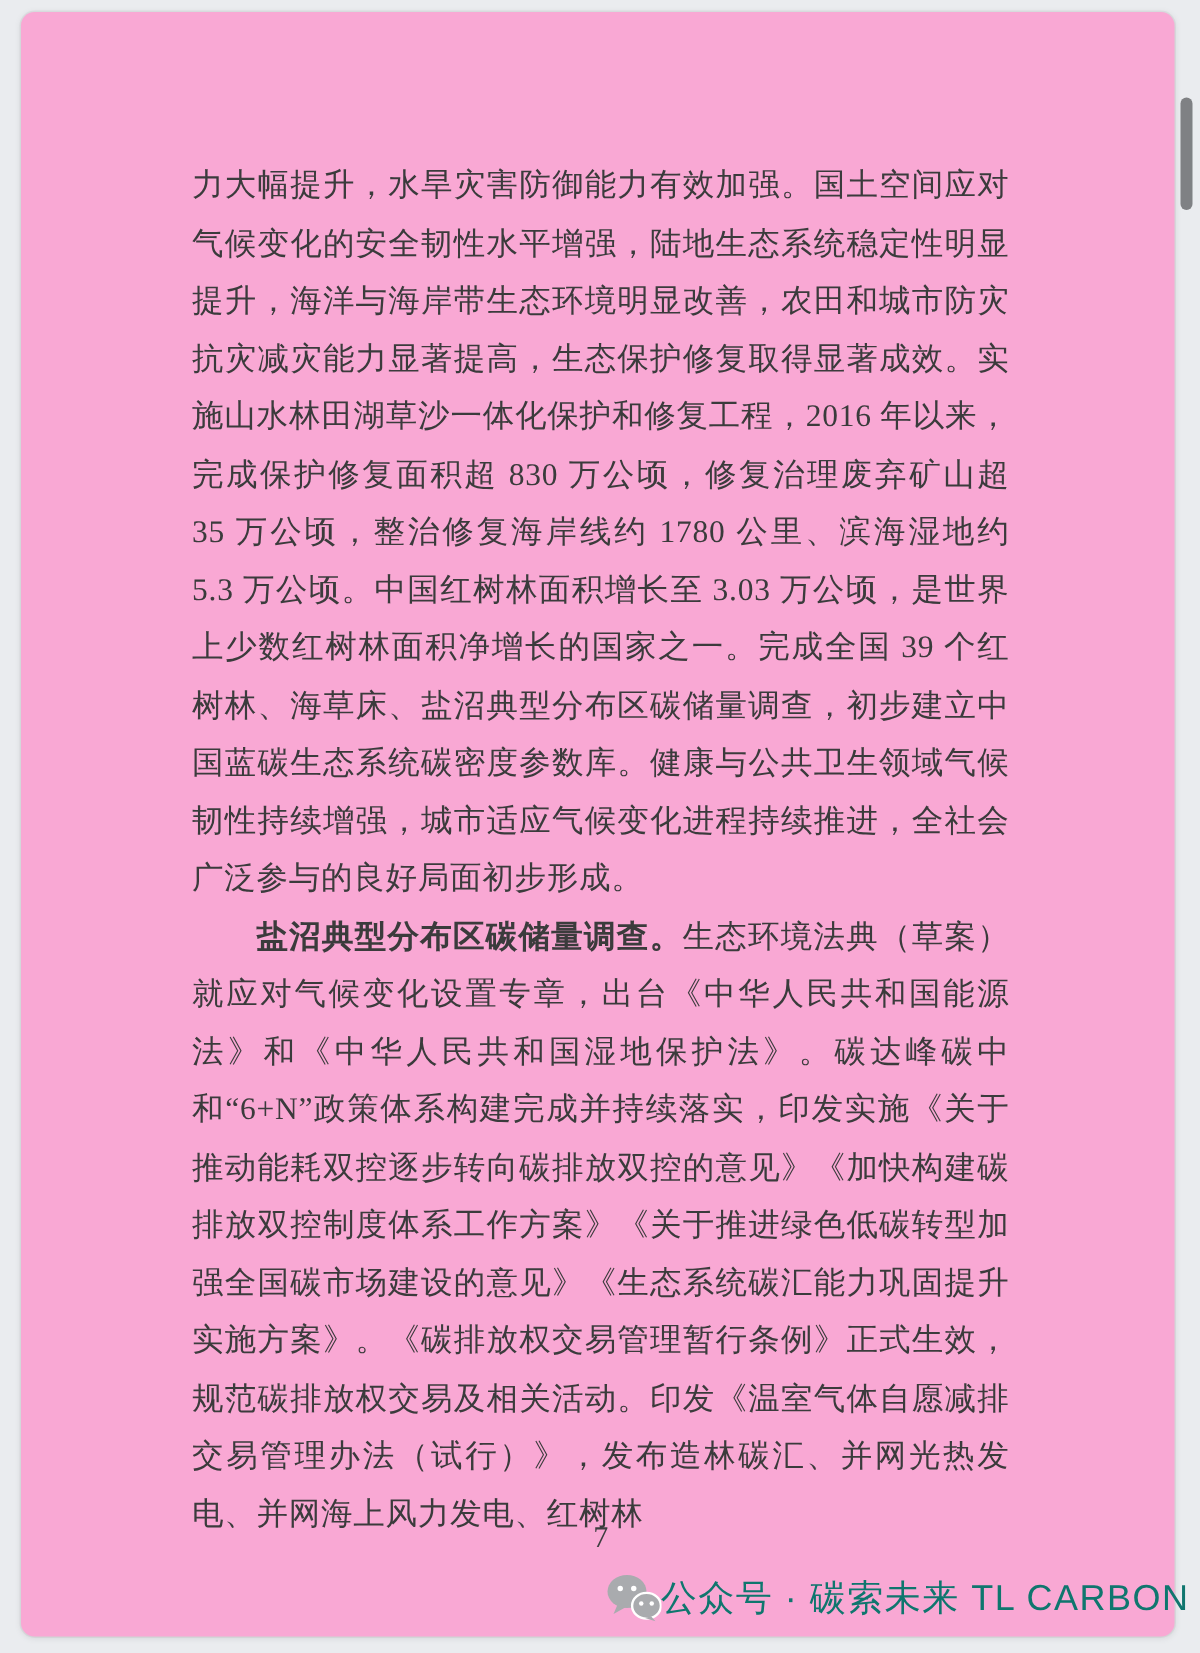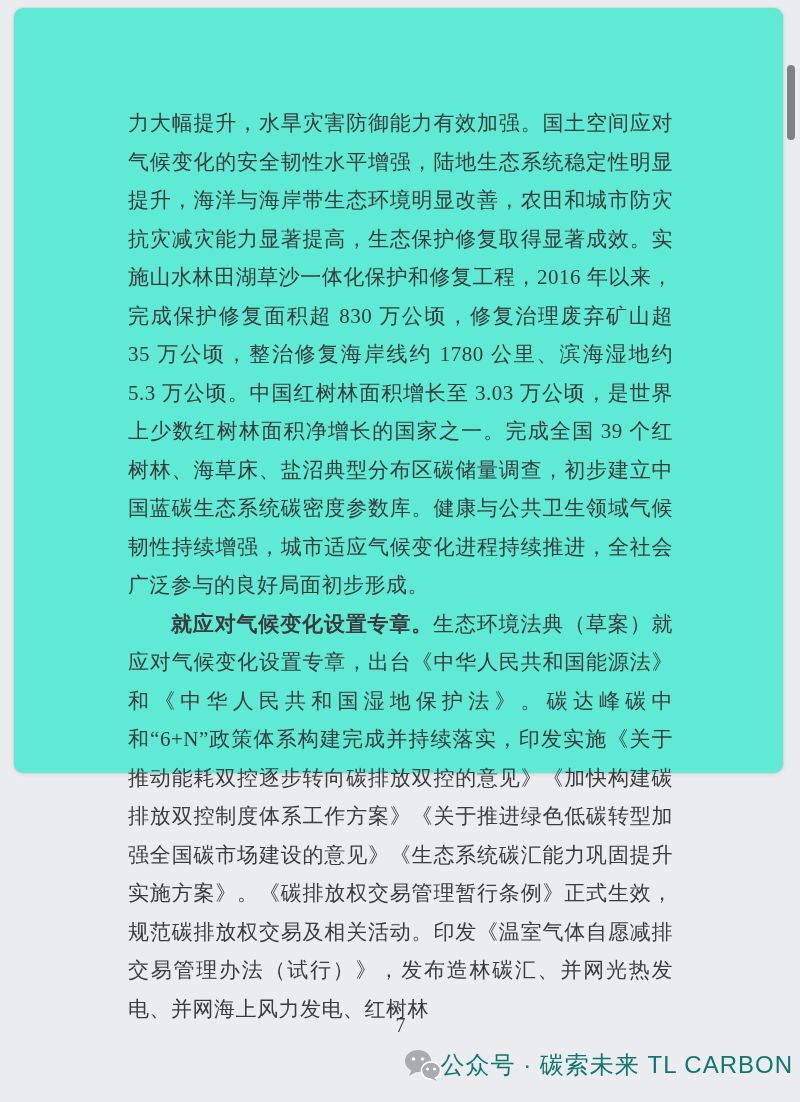--- a/index.html
+++ b/index.html
@@ -5,22 +5,22 @@
   html, body { margin:0; padding:0; }
   body {
     width:800px; height:1102px;
     background:#eaecef;
     position:relative;
     overflow:hidden;
     font-family:"Liberation Serif","DejaVu Serif",serif;
   }
   .page {
     position:absolute; left:14px; top:8px;
-    width:769px; height:765px;
-    background:#5eead4;
+    width:769px; height:1083px;
+    background:#f9a8d4;
     border-radius:9px;
     box-shadow:0 0 0 1px rgba(0,0,0,0.045), 0 1px 5px rgba(0,0,0,0.10);
   }
   .content {
     position:absolute; left:114px; top:96px; width:545px;
     color:#3b3b3c;
     font-size:21px;
     line-height:38.5px;
     letter-spacing:0.5px;
     text-align:justify;
@@ -54,21 +54,21 @@
     background:#7f8184;
   }
 </style>
 </head>
 <body>
 
 <div class="page">
 
   <div class="content">
     <p><span class="lead"></span><span>力大幅提升，水旱灾害防御能力有效加强。国土空间应对气候变化的安全韧性水平增强，陆地生态系统稳定性明显提升，海洋与海岸带生态环境明显改善，农田和城市防灾抗灾减灾能力显著提高，生态保护修复取得显著成效。实施山水林田湖草沙一体化保护和修复工程，2016 年以来，完成保护修复面积超 830 万公顷，修复治理废弃矿山超 35 万公顷，整治修复海岸线约 1780 公里、滨海湿地约 5.3 万公顷。中国红树林面积增长至 3.03 万公顷，是世界上少数红树林面积净增长的国家之一。完成全国 39 个红树林、海草床、盐沼典型分布区碳储量调查，初步建立中国蓝碳生态系统碳密度参数库。健康与公共卫生领域气候韧性持续增强，城市适应气候变化进程持续推进，全社会广泛参与的良好局面初步形成。</span></p>
-    <p class="indented"><span class="lead">就应对气候变化设置专章。</span><span>生态环境法典（草案）就应对气候变化设置专章，出台《中华人民共和国能源法》和《中华人民共和国湿地保护法》。碳达峰碳中和“6+N”政策体系构建完成并持续落实，印发实施《关于推动能耗双控逐步转向碳排放双控的意见》《加快构建碳排放双控制度体系工作方案》《关于推进绿色低碳转型加强全国碳市场建设的意见》《生态系统碳汇能力巩固提升实施方案》。《碳排放权交易管理暂行条例》正式生效，规范碳排放权交易及相关活动。印发《温室气体自愿减排交易管理办法（试行）》，发布造林碳汇、并网光热发电、并网海上风力发电、红树林</span></p>
+    <p class="indented"><span class="lead">盐沼典型分布区碳储量调查。</span><span>生态环境法典（草案）就应对气候变化设置专章，出台《中华人民共和国能源法》和《中华人民共和国湿地保护法》。碳达峰碳中和“6+N”政策体系构建完成并持续落实，印发实施《关于推动能耗双控逐步转向碳排放双控的意见》《加快构建碳排放双控制度体系工作方案》《关于推进绿色低碳转型加强全国碳市场建设的意见》《生态系统碳汇能力巩固提升实施方案》。《碳排放权交易管理暂行条例》正式生效，规范碳排放权交易及相关活动。印发《温室气体自愿减排交易管理办法（试行）》，发布造林碳汇、并网光热发电、并网海上风力发电、红树林</span></p>
   </div>
 
   <div class="page-number">7</div>
 </div>
 
 <div class="scrollbar-track"></div>
 <div class="scrollbar-thumb"></div>
 
 <div class="watermark">
   <span style="display:inline-flex;">

